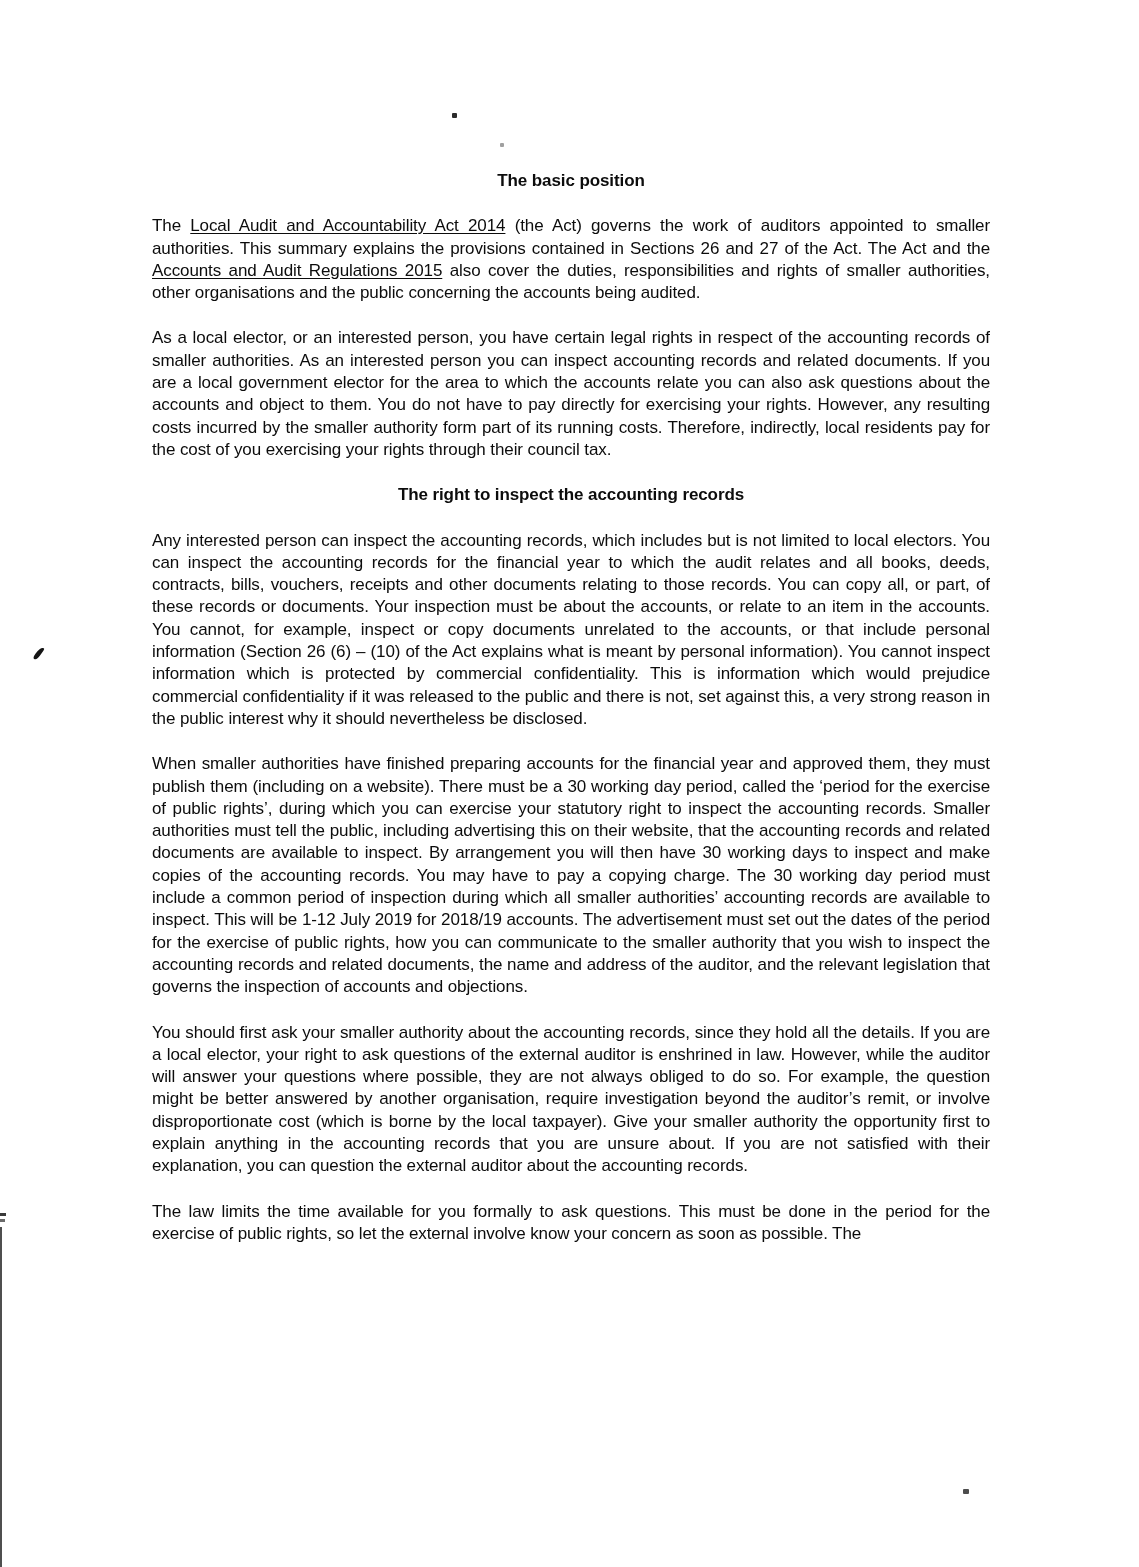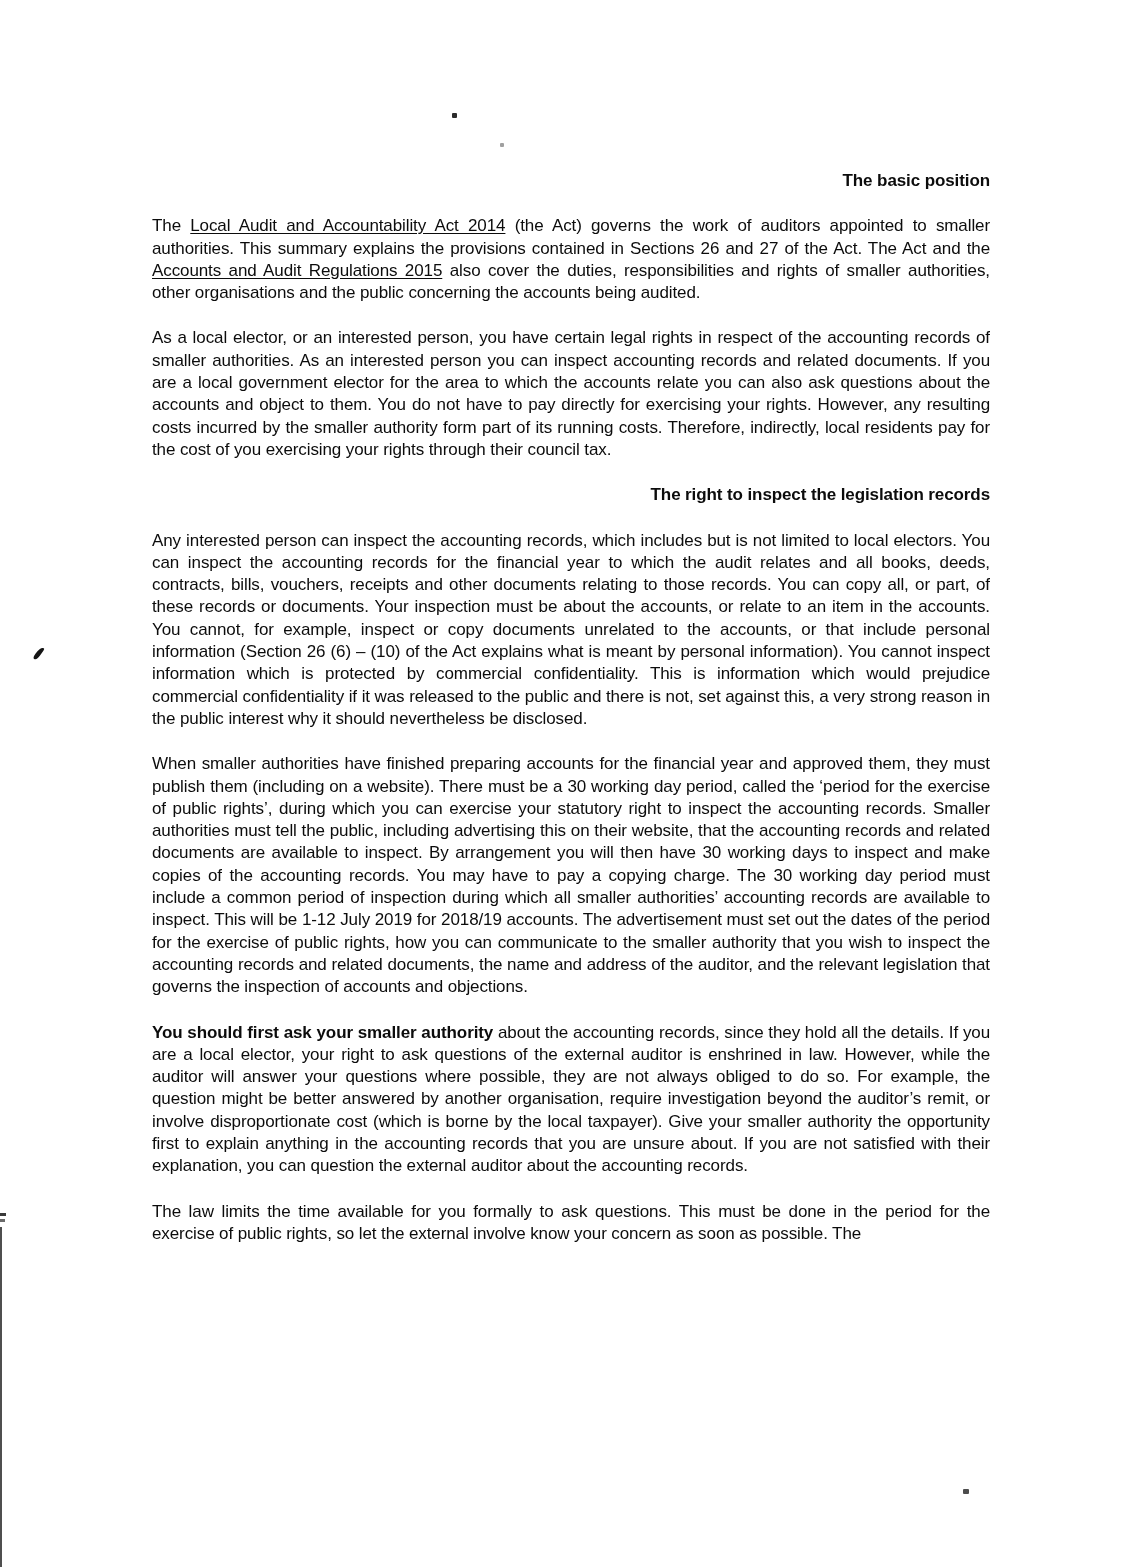--- a/index.html
+++ b/index.html
@@ -29,27 +29,27 @@
     margin: 0 0 23px 0;
     text-align: justify;
   }
   p.note {
     font-weight: bold;
   }
   h2.sub-heading {
     font-size: 17px;
     font-weight: bold;
     margin: 0 0 23px 0;
-    text-align: right;
+    text-align: center;
   }
   .doc-link {
     color: inherit;
     text-underline-offset: 2px;
   }
-  .bold-run { font-weight: bold; }
+  .bold-run { font-weight: normal; }
 
   
   .artifact { position: absolute; }
   .mark-comma {
     left: 36px; top: 647px;
     width: 5px; height: 13px;
     background: #141414;
     border-radius: 70% 30% 50% 50%;
     transform: rotate(18deg) skewX(-18deg);
   }
@@ -70,21 +70,21 @@
 <div class="page">
 
 
 
   <h2 class="sub-heading">The basic position</h2>
 
   <p class="para"><span>The </span><a class="doc-link" href="#">Local Audit and Accountability Act 2014</a><span> (the Act) governs the work of auditors appointed to smaller authorities. This summary explains the provisions contained in Sections 26 and 27 of the Act. The Act and the </span><a class="doc-link" href="#">Accounts and Audit Regulations 2015</a><span> also cover the duties, responsibilities and rights of smaller authorities, other organisations and the public concerning the accounts being audited.</span></p>
 
   <p class="para">As a local elector, or an interested person, you have certain legal rights in respect of the accounting records of smaller authorities. As an interested person you can inspect accounting records and related documents. If you are a local government elector for the area to which the accounts relate you can also ask questions about the accounts and object to them. You do not have to pay directly for exercising your rights. However, any resulting costs incurred by the smaller authority form part of its running costs. Therefore, indirectly, local residents pay for the cost of you exercising your rights through their council tax.</p>
 
-  <h2 class="sub-heading">The right to inspect the legislation records</h2>
+  <h2 class="sub-heading">The right to inspect the accounting records</h2>
 
   <p class="para">Any interested person can inspect the accounting records, which includes but is not limited to local electors. You can inspect the accounting records for the financial year to which the audit relates and all books, deeds, contracts, bills, vouchers, receipts and other documents relating to those records. You can copy all, or part, of these records or documents. Your inspection must be about the accounts, or relate to an item in the accounts. You cannot, for example, inspect or copy documents unrelated to the accounts, or that include personal information (Section 26 (6) – (10) of the Act explains what is meant by personal information). You cannot inspect information which is protected by commercial confidentiality. This is information which would prejudice commercial confidentiality if it was released to the public and there is not, set against this, a very strong reason in the public interest why it should nevertheless be disclosed.</p>
 
   <p class="para">When smaller authorities have finished preparing accounts for the financial year and approved them, they must publish them (including on a website). There must be a 30 working day period, called the ‘period for the exercise of public rights’, during which you can exercise your statutory right to inspect the accounting records. Smaller authorities must tell the public, including advertising this on their website, that the accounting records and related documents are available to inspect. By arrangement you will then have 30 working days to inspect and make copies of the accounting records. You may have to pay a copying charge. The 30 working day period must include a common period of inspection during which all smaller authorities’ accounting records are available to inspect. This will be 1-12 July 2019 for 2018/19 accounts. The advertisement must set out the dates of the period for the exercise of public rights, how you can communicate to the smaller authority that you wish to inspect the accounting records and related documents, the name and address of the auditor, and the relevant legislation that governs the inspection of accounts and objections.</p>
 
 
   <p class="para"><span class="bold-run">You should first ask your smaller authority</span><span> about the accounting records, since they hold all the details. If you are a local elector, your right to ask questions of the external auditor is enshrined in law. However, while the auditor will answer your questions where possible, they are not always obliged to do so. For example, the question might be better answered by another organisation, require investigation beyond the auditor’s remit, or involve disproportionate cost (which is borne by the local taxpayer). Give your smaller authority the opportunity first to explain anything in the accounting records that you are unsure about. If you are not satisfied with their explanation, you can question the external auditor about the accounting records.</span></p>
 
   <p class="para">The law limits the time available for you formally to ask questions. This must be done in the period for the exercise of public rights, so let the external involve know your concern as soon as possible. The</p>
 

